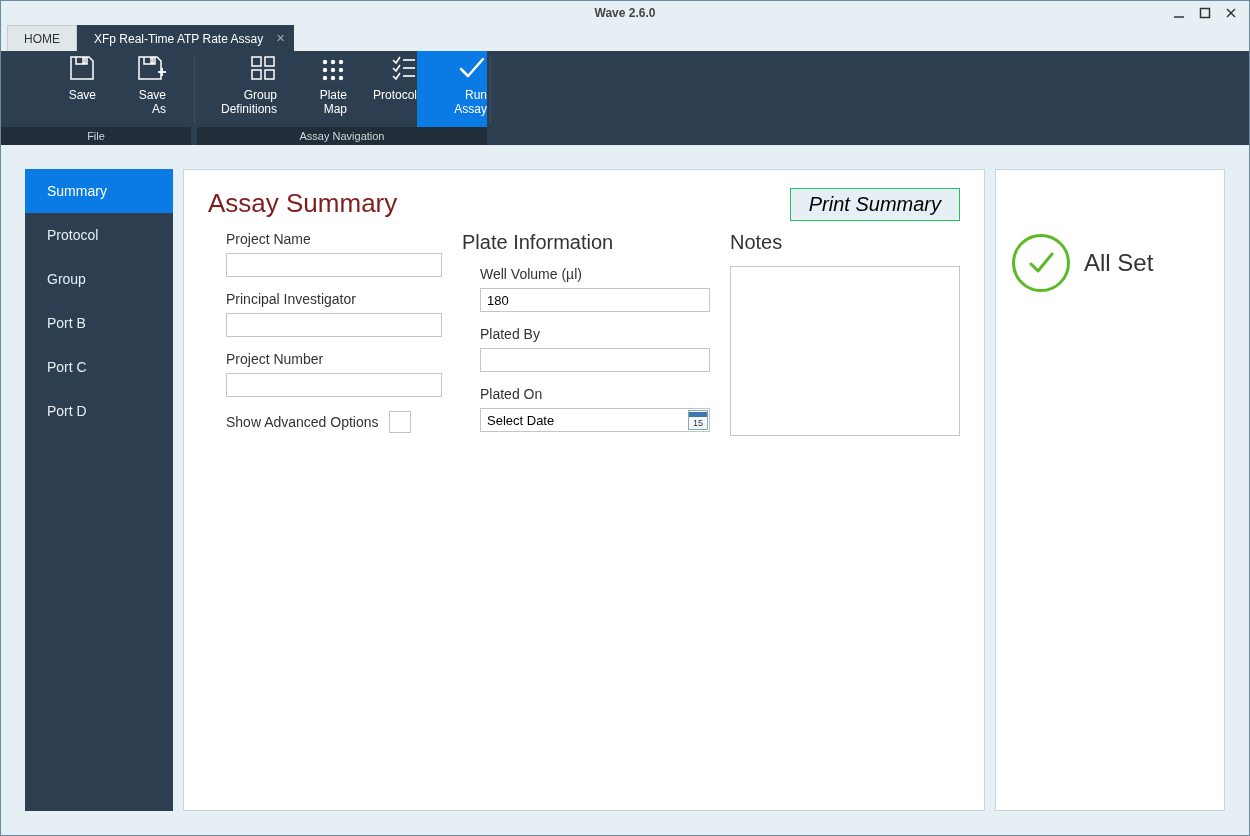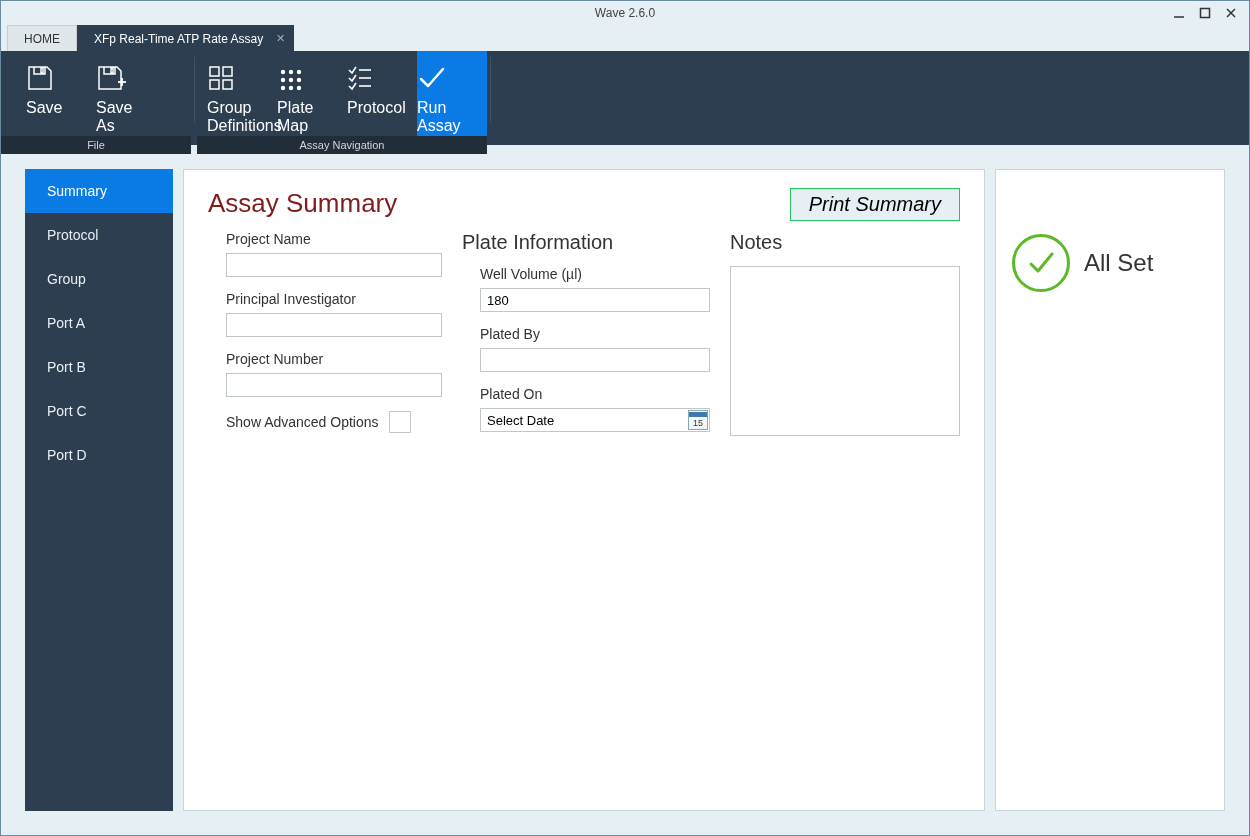--- a/index.html
+++ b/index.html
@@ -18,20 +18,21 @@
     flex-direction: column;
     background: #E6EFF3;
   }
   
   .titlebar {
     height: 24px;
     background: #E6EFF3;
     display: flex;
     align-items: center;
     position: relative;
+    font-weight: bold;
   }
   .titlebar .title {
     position: absolute;
     left: 0; right: 0;
     text-align: center;
     color: #444;
     font-size: 12px;
   }
   .win-controls {
     margin-left: auto;
@@ -82,24 +83,23 @@
     color: #fff;
   }
   .ribbon-group {
     display: flex;
     flex-direction: column;
     position: relative;
   }
   .ribbon-buttons { display:flex; flex: 1; }
   .ribbon-btn {
     width: 70px;
-    display:flex; flex-direction:column; align-items:flex-start; justify-content:flex-start;
-    padding-top: 10px;
+    display:flex; flex-direction:column; align-items:flex-end; justify-content:flex-start;
     cursor:pointer;
-    font-size: 16px;
+    font-size: 12px;
     text-align:center;
     line-height: 1.15;
   }
   .ribbon-btn.active { background:#0A7AE5; }
   .ribbon-btn .icon { height: 34px; display:flex;align-items:center;justify-content:center; margin-bottom:4px; }
   .ribbon-group-label {
     height: 18px; line-height:18px;
     text-align:center;
     font-size: 11px;
     background: #212d39;
@@ -378,23 +378,20 @@
       <div class="side-item active">
           <span>Summary</span>
         </div>
       <div class="side-item">
           <span>Protocol</span>
         </div>
       <div class="side-item">
           <span>Group</span>
         </div>
       <div class="side-item">
-          <span>Port A</span>
-        </div>
-      <div class="side-item">
           <span>Port B</span>
         </div>
       <div class="side-item">
           <span>Port C</span>
         </div>
       <div class="side-item">
           <span>Port D</span>
         </div>
     </div>
 

